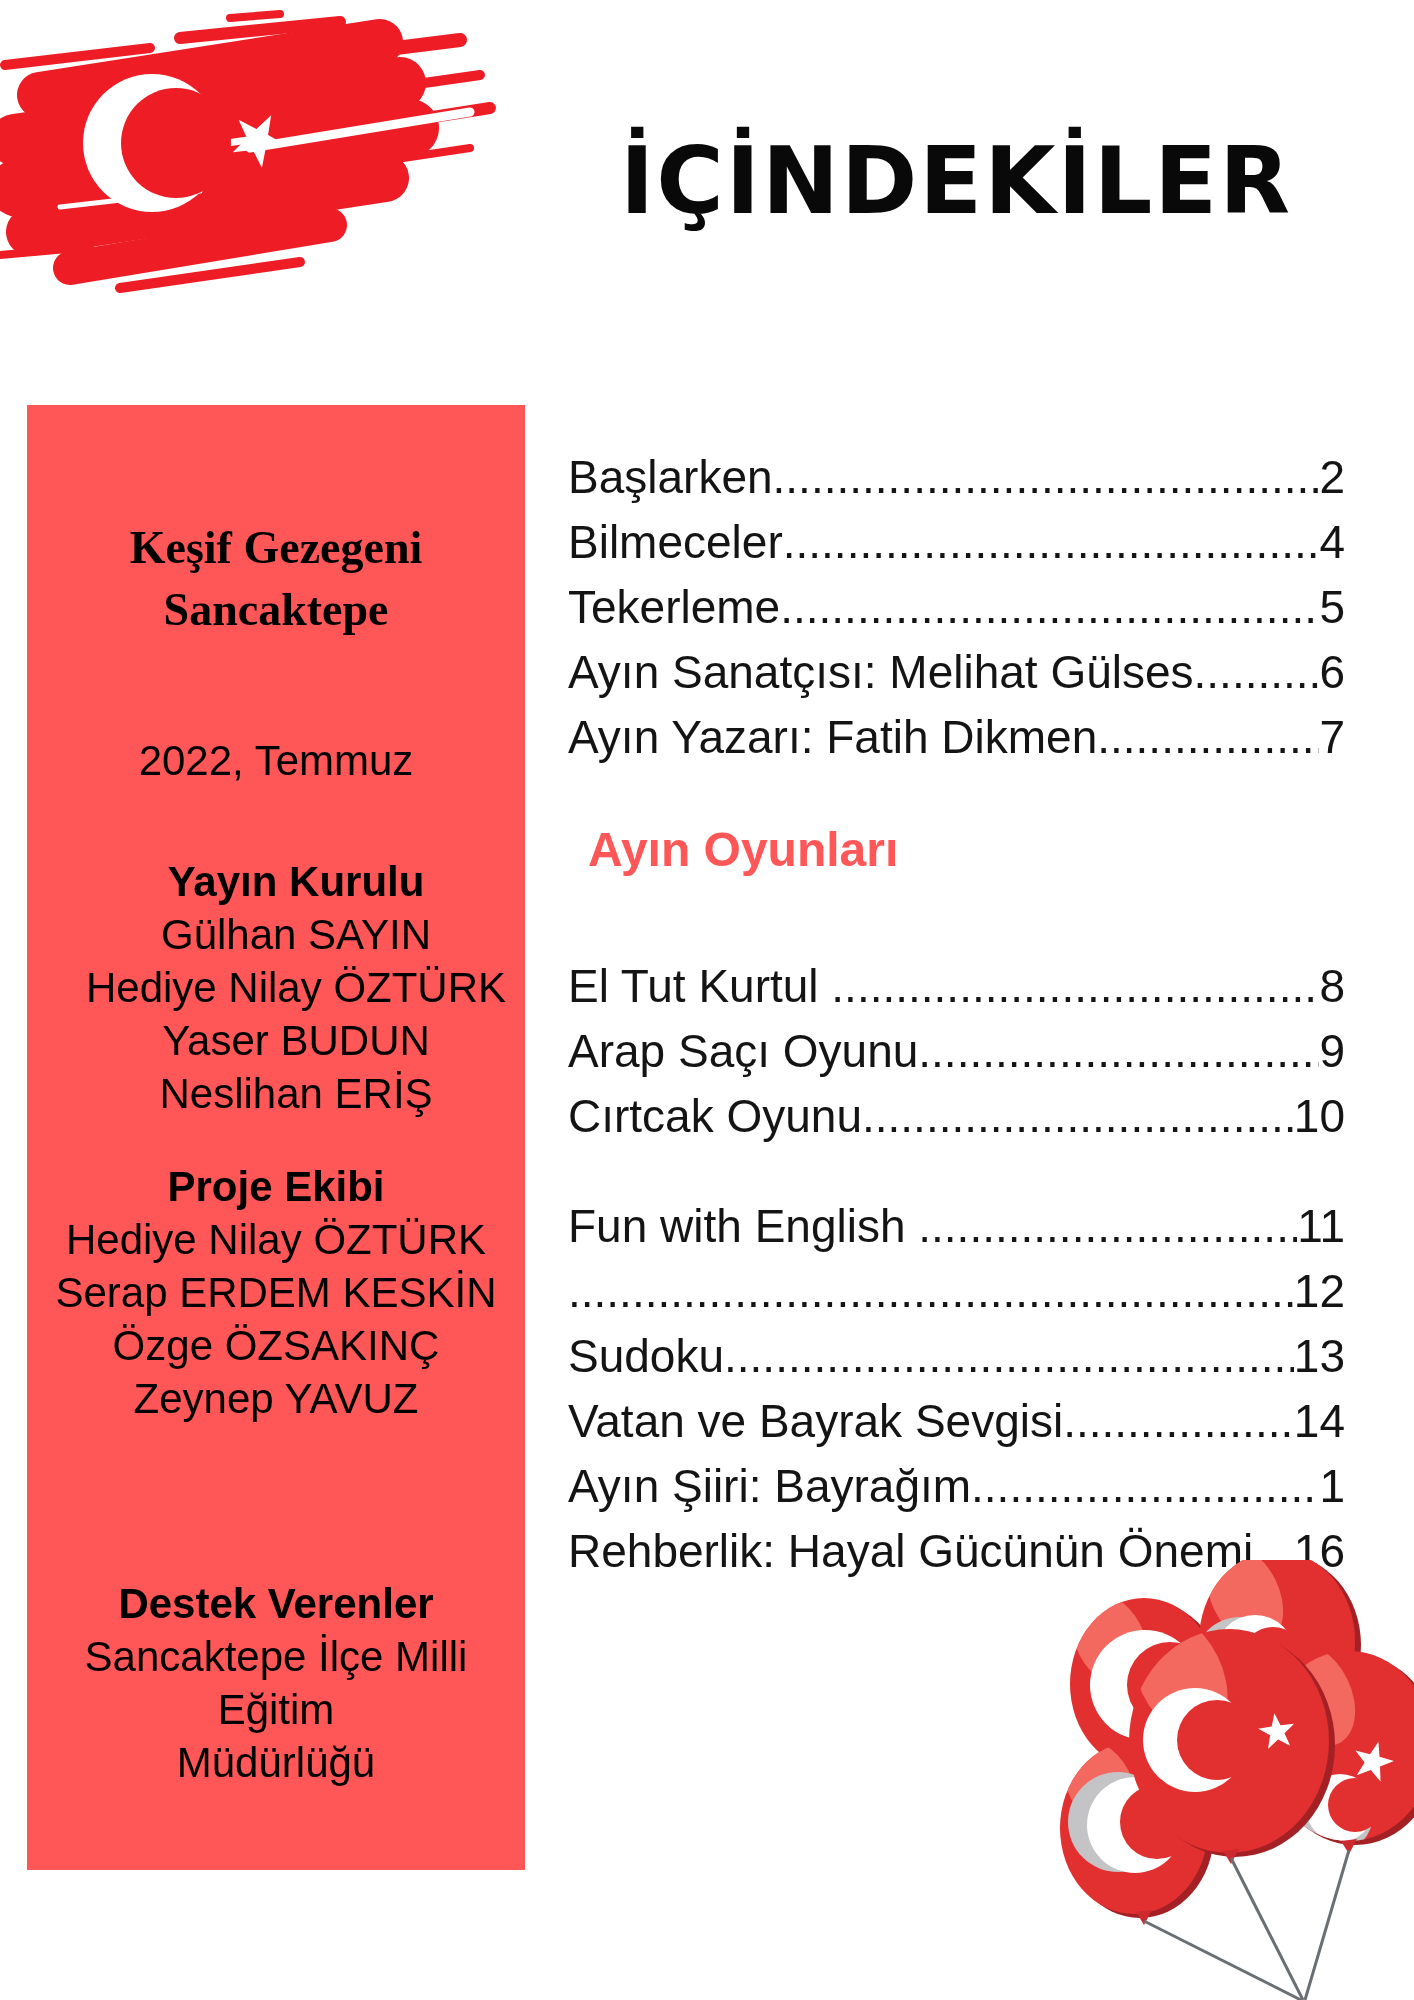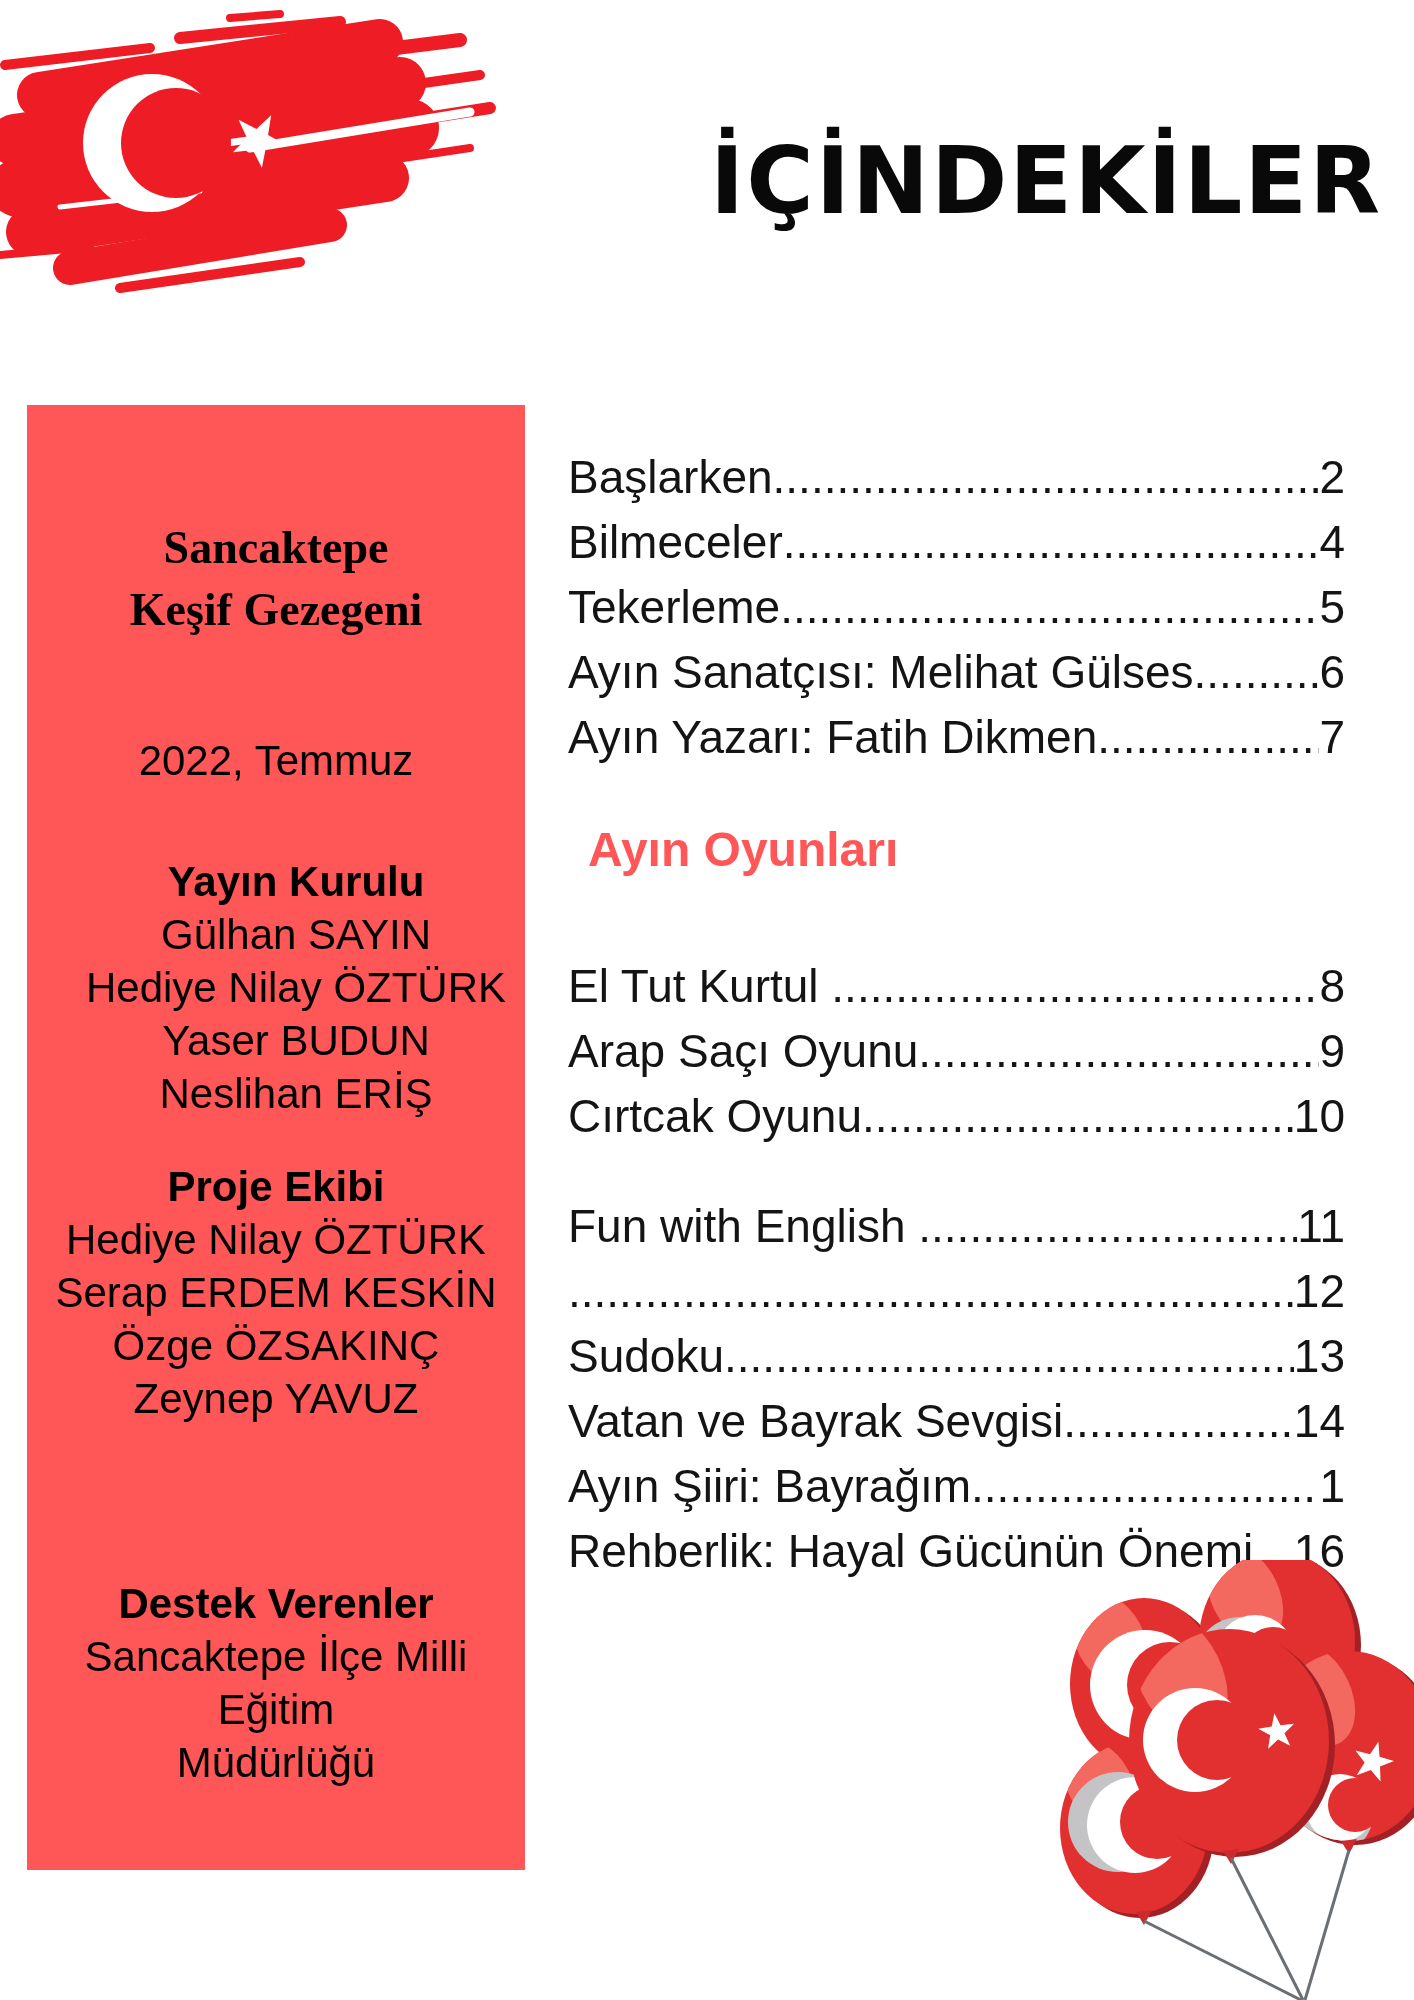--- a/index.html
+++ b/index.html
@@ -5,21 +5,21 @@
   html,body{margin:0;padding:0;}
   body{
     width:1414px;height:2000px;position:relative;background:#ffffff;
     font-family:"Liberation Sans", sans-serif;color:#000;overflow:hidden;
   }
   
   .flag-wrap{position:absolute;left:0;top:0;width:500px;height:300px;}
   
   .page-title{
     position:absolute;left:530px;top:128px;width:852px;
-    text-align:right;font-family:"DejaVu Sans", sans-serif;
+    text-align:center;font-family:"DejaVu Sans", sans-serif;
     font-weight:800;font-size:92px;letter-spacing:2px;color:#090909;
     white-space:nowrap;
   }
   
   .sidebar{
     position:absolute;left:27px;top:405px;width:498px;height:1465px;
     background:#ff5757;text-align:center;color:#000;
   }
   .mag-title{
     position:absolute;top:112px;left:0;width:100%;
@@ -81,22 +81,22 @@
     <circle cx="152" cy="143" r="69" fill="#ffffff"></circle>
     <circle cx="176" cy="143" r="55" fill="#ee1c25"></circle>
     <path fill="#ffffff" transform="translate(258,140) rotate(100) scale(2.8)" d="M0,-10 L2.35,-3.24 L9.51,-3.09 L3.8,1.24 L5.88,8.09 L0,4 L-5.88,8.09 L-3.8,1.24 L-9.51,-3.09 L-2.35,-3.24 Z"></path>
   </svg>
 </div>
 
 <div class="page-title">İÇİNDEKİLER</div>
 
 <div class="sidebar">
   <div class="mag-title">
+    <div>Keşif Gezegeni</div>
     <div>Sancaktepe</div>
-    <div>Keşif Gezegeni</div>
   </div>
   <div class="issue-date">2022, Temmuz</div>
   <div>
       <div class="side-group g0">
         <div class="side-heading">Yayın Kurulu</div>
         <div class="side-member">Gülhan SAYIN</div>
         <div class="side-member">Hediye Nilay ÖZTÜRK</div>
         <div class="side-member">Yaser BUDUN</div>
         <div class="side-member">Neslihan ERİŞ</div>
       </div>

